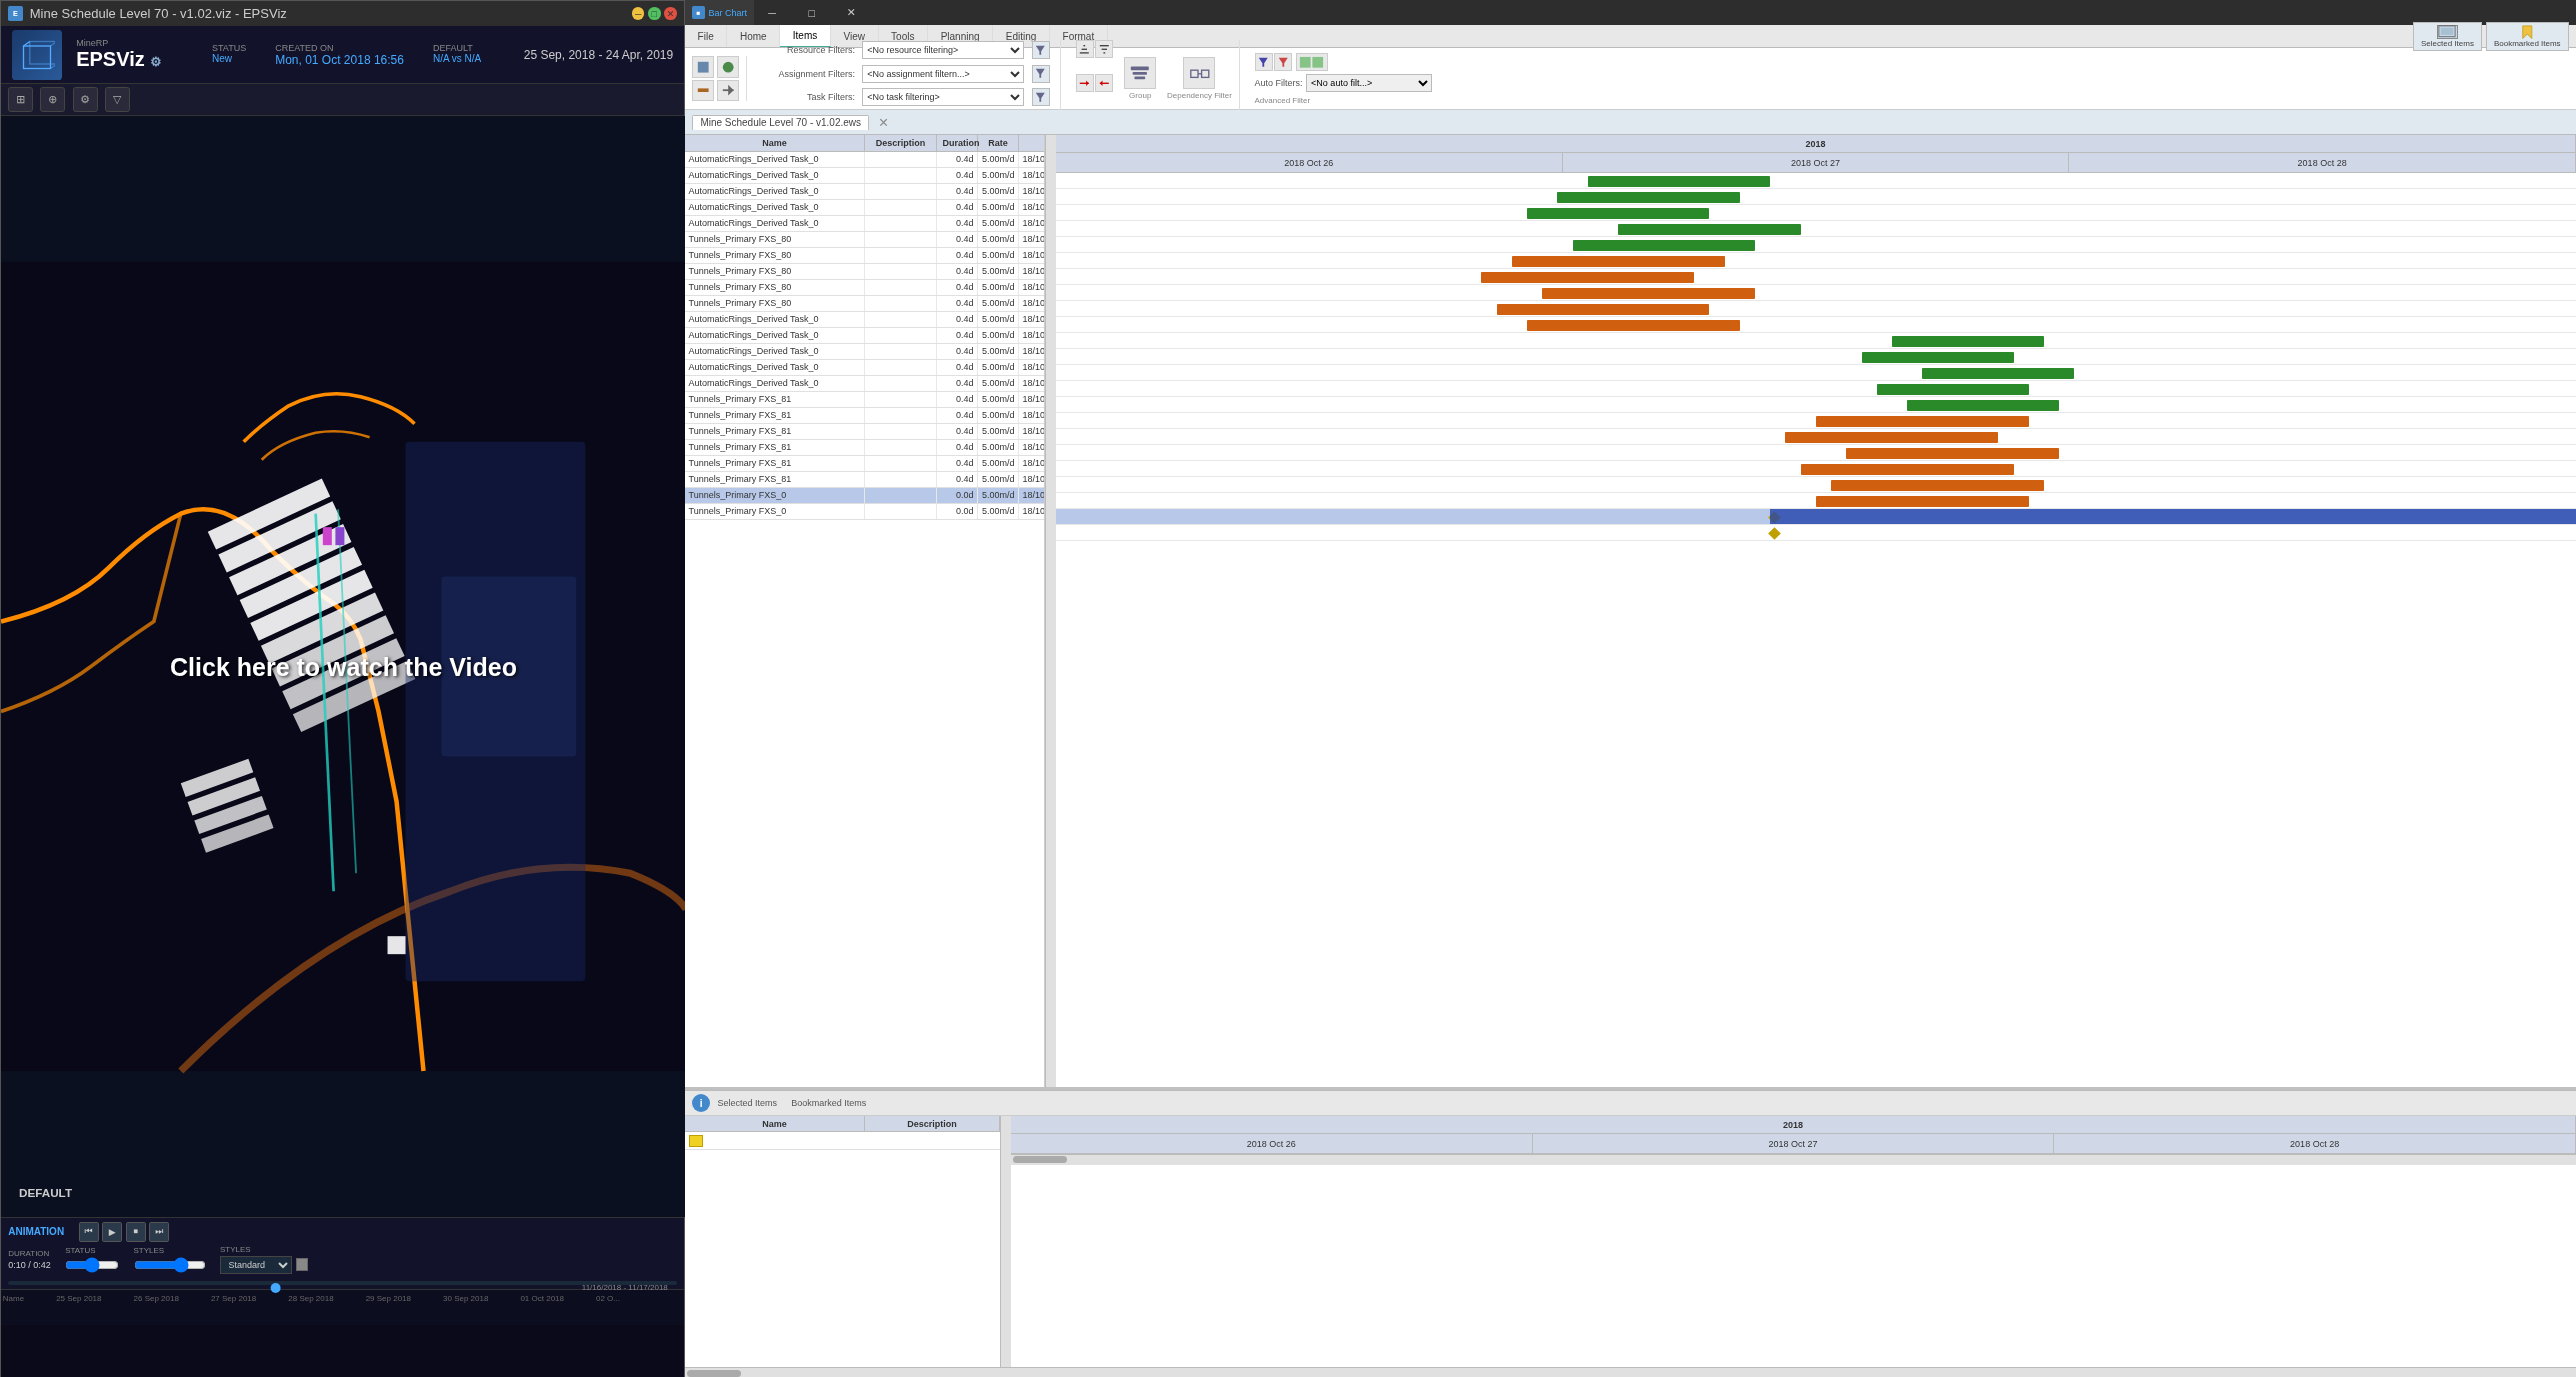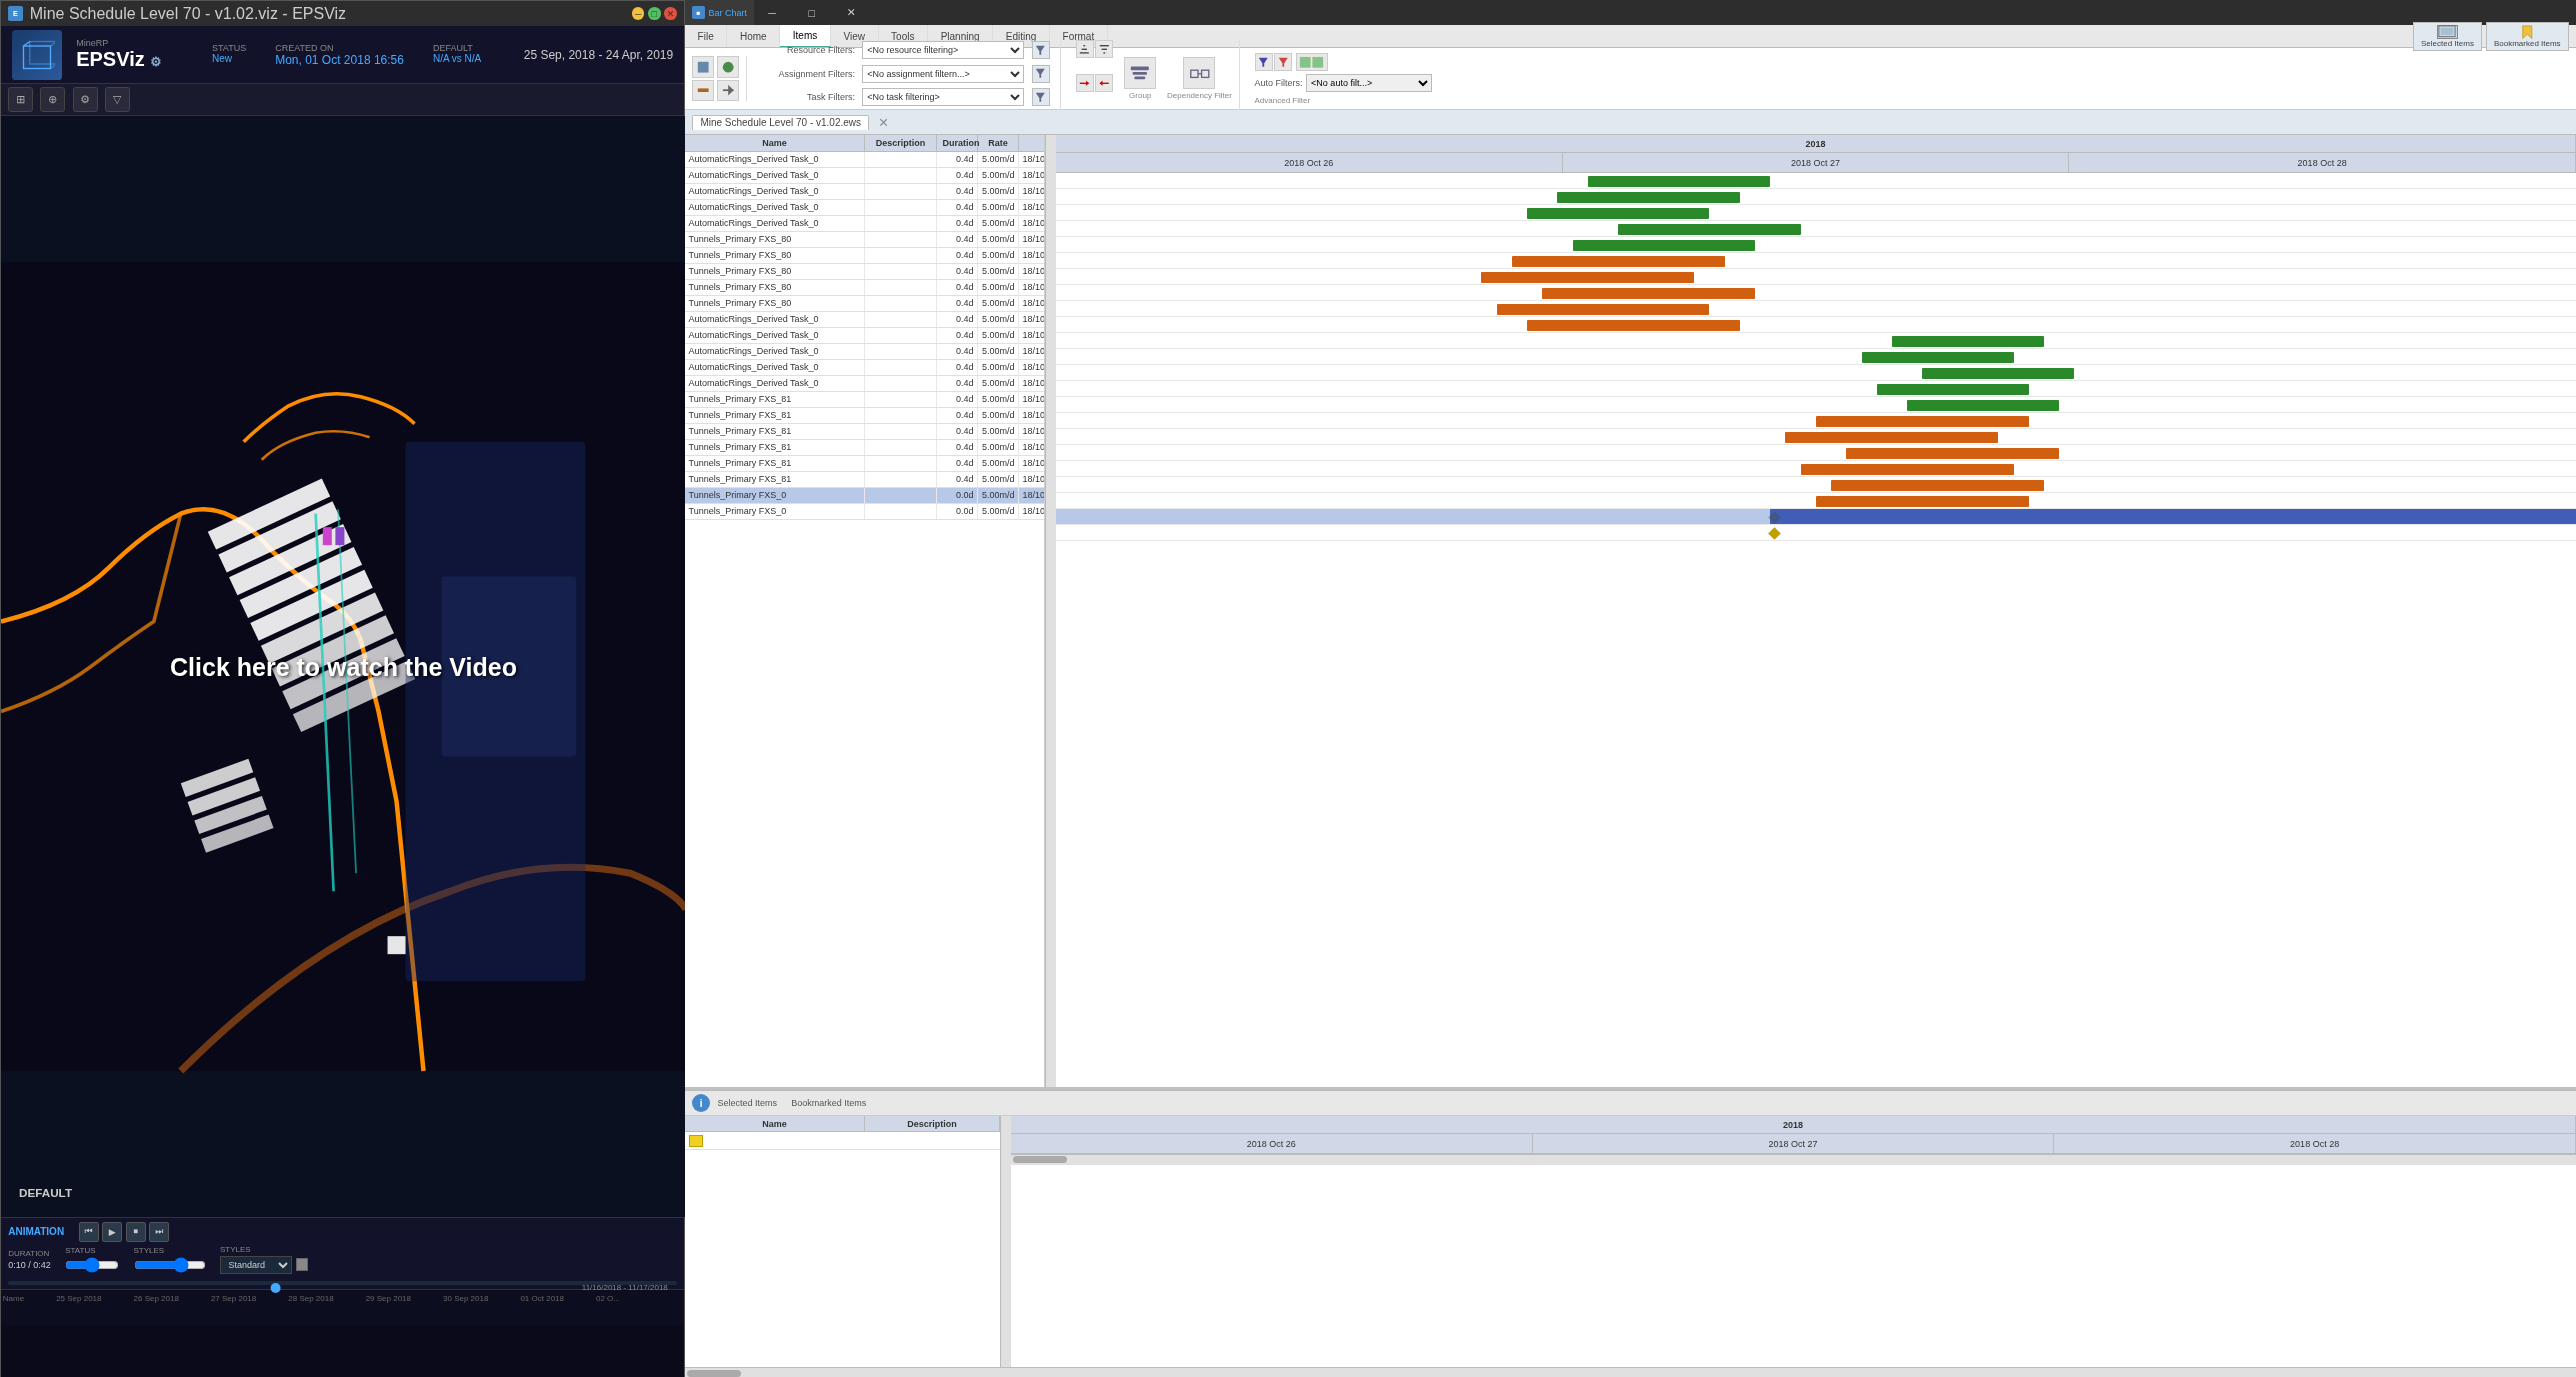--- a/index.html
+++ b/index.html
@@ -17,21 +17,21 @@
     .left-titlebar {
       height: 25px;
       background: #2d2d2d;
       display: flex;
       align-items: center;
       padding: 0 7.2px;
       gap: 7.2px;
     }
 
     .left-titlebar .title-text {
-      font-size: 16px;
+      font-size: 13px;
       color: #ccc;
       flex: 1;
     }
 
     .titlebar-btn {
       width: 12.6px; height: 12.6px;
       border-radius: 50%;
       cursor: pointer;
       display: inline-flex;
       align-items: center;

